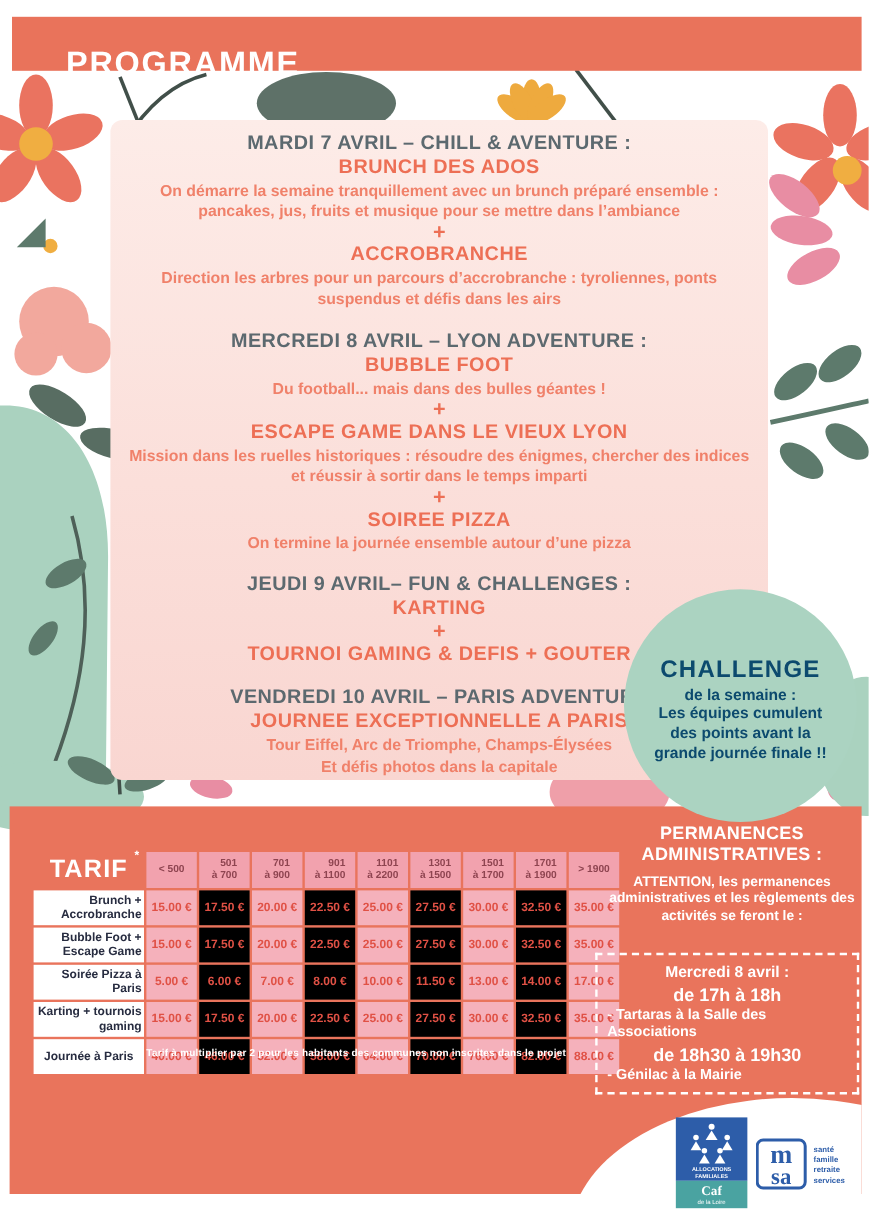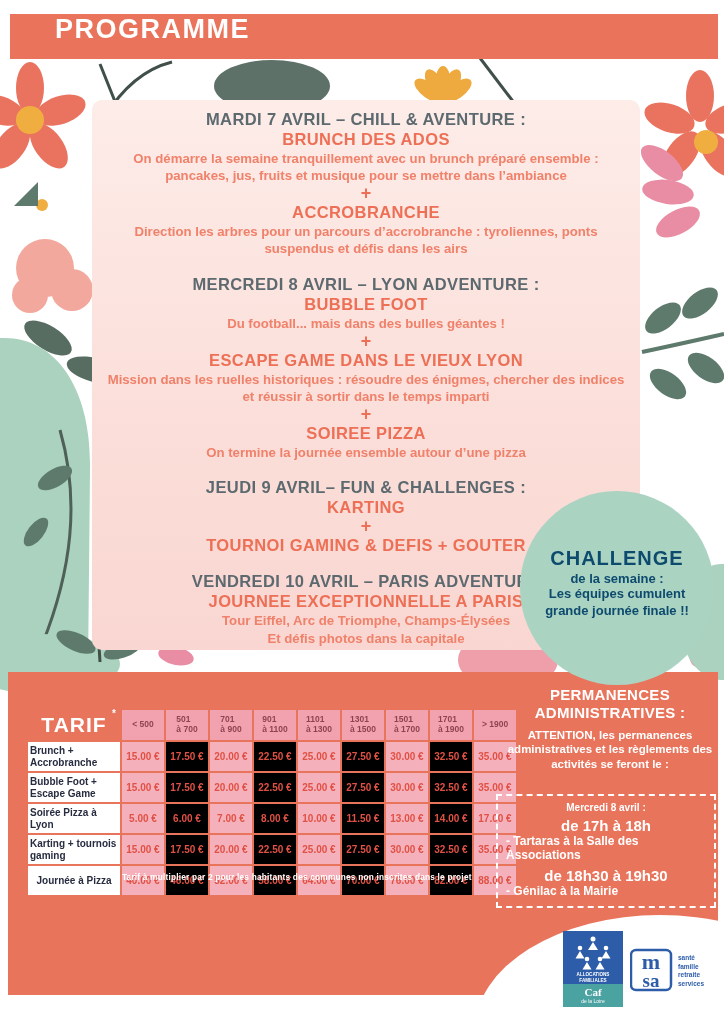--- a/index.html
+++ b/index.html
@@ -1,20 +1,20 @@
 <!DOCTYPE html>
 <html><head>
 <meta charset="utf-8">
 <style>
   html,body{margin:0;padding:0;background:#ffffff;font-family:"Liberation Sans",sans-serif;}
   .page{position:relative;width:724px;height:1024px;background:#ffffff;overflow:hidden;}
 
   
   .topband{position:absolute;left:10px;top:14px;width:708px;height:45px;background:#e9735b;}
-  .topband .title{padding:0 0 0 45px;font-size:27px;font-weight:900;letter-spacing:1.5px;color:#ffffff;}
+  .topband .title{padding:24px 0 0 45px;font-size:27px;font-weight:900;letter-spacing:1.5px;color:#ffffff;}
 
   
   .deco{position:absolute;left:0;top:0;z-index:0;}
 
   
   .panel{position:absolute;left:92px;top:100px;width:548px;height:550px;z-index:1;
          background:linear-gradient(180deg,#fdece8 0%,#fbdfda 55%,#f9d6d1 100%);
          border-radius:10px;text-align:center;overflow:hidden;}
   .panel-inner{padding:10px 12px 0 12px;}
   .day{margin-bottom:17px;}
@@ -30,42 +30,42 @@
   .challenge .ch-sub{font-size:13px;font-weight:800;margin-top:1px;}
   .challenge .ch-line{font-size:13px;font-weight:800;line-height:1.3;}
 
   
   .bottom{position:absolute;left:8px;top:672px;width:710px;height:323px;background:#e9745c;z-index:2;overflow:hidden;}
   .cutout{position:absolute;left:467px;top:243px;width:370px;height:230px;background:#ffffff;border-radius:50%;}
 
   
   .tarif-grid{position:absolute;left:20px;top:38px;display:grid;
               grid-template-columns:92px repeat(9,42px);gap:2px;}
-  .cell{display:flex;align-items:center;justify-content:center;text-align:left;}
+  .cell{display:flex;align-items:center;justify-content:center;text-align:right;}
   .hcell{background:#f2a2ae;color:#8e4450;font-size:8.5px;font-weight:800;min-height:30px;
          line-height:1.15;white-space:pre-line;}
   .hlabel{background:transparent;position:relative;}
   .tarif-word{font-size:21px;font-weight:900;color:#ffffff;letter-spacing:1px;}
   .tarif-star{position:absolute;right:4px;top:-2px;font-size:10px;color:#ffffff;font-weight:800;}
   .rlabel{background:#ffffff;color:#272c40;font-size:10px;font-weight:800;min-height:25px;
           padding:2px 2px;line-height:1.15;}
   .price{font-size:10px;font-weight:800;color:#e05145;min-height:25px;}
   .pc0{background:#f5b1bb;}
   .pc1{background:#000000;}
   .footnote{position:absolute;left:78px;top:200px;width:440px;font-size:8.3px;font-weight:700;
             color:#ffffff;letter-spacing:.2px;margin-left:30px;}
 
   
   .perm-header{position:absolute;left:488px;top:14px;width:228px;text-align:center;
                font-size:15px;font-weight:900;color:#ffffff;line-height:1.2;letter-spacing:.3px;}
   .perm-body{position:absolute;left:482px;top:56px;width:240px;text-align:center;
              font-size:11.5px;font-weight:700;color:#ffffff;line-height:1.25;}
   .perm-box{position:absolute;left:488px;top:122px;width:200px;border:2px dashed #ffffff;
             padding:6px 8px 8px 8px;text-align:center;color:#ffffff;}
-  .pb-date{font-size:10px;font-weight:900;margin-bottom:0;}
+  .pb-date{font-size:13px;font-weight:900;margin-bottom:0;}
   .pb-time{font-size:15px;font-weight:900;margin-top:4px;}
   .pb-loc{font-size:12px;font-weight:700;text-align:left;line-height:1.2;}
 
   
   .caf-logo{position:absolute;left:563px;top:931px;z-index:4;}
   .msa-logo{position:absolute;left:630px;top:947px;z-index:4;}
 </style>
 </head>
 <body>
 
@@ -203,38 +203,39 @@
         <div class="act-desc">Et défis photos dans la capitale</div>
       </div>
 
     </div>
   </div>
 
   <div class="challenge">
     <div class="ch-title">CHALLENGE</div>
     <div class="ch-sub">de la semaine :</div>
     <div class="ch-line">Les équipes cumulent</div>
+    <div class="ch-line">des points avant la</div>
     <div class="ch-line">grande journée finale !!</div>
   </div>
 
   <div class="bottom">
     <div class="tarif-grid">
         <div class="cell hlabel">
           <span class="tarif-word">TARIF</span>
           <span class="tarif-star">*</span>
         </div>
         <div class="cell hcell">&lt; 500</div>
         <div class="cell hcell">501
 à 700</div>
         <div class="cell hcell">701
 à 900</div>
         <div class="cell hcell">901
 à 1100</div>
         <div class="cell hcell">1101
-à 1300</div>
+à 2200</div>
         <div class="cell hcell">1301
 à 1500</div>
         <div class="cell hcell">1501
 à 1700</div>
         <div class="cell hcell">1701
 à 1900</div>
         <div class="cell hcell">&gt; 1900</div>
         <div class="cell rlabel">Brunch + Accrobranche</div>
         <div class="cell price pc0">15.00 €</div>
         <div class="cell price pc1">17.50 €</div>
@@ -248,41 +249,41 @@
         <div class="cell rlabel">Bubble Foot + Escape Game</div>
         <div class="cell price pc0">15.00 €</div>
         <div class="cell price pc1">17.50 €</div>
         <div class="cell price pc0">20.00 €</div>
         <div class="cell price pc1">22.50 €</div>
         <div class="cell price pc0">25.00 €</div>
         <div class="cell price pc1">27.50 €</div>
         <div class="cell price pc0">30.00 €</div>
         <div class="cell price pc1">32.50 €</div>
         <div class="cell price pc0">35.00 €</div>
-        <div class="cell rlabel">Soirée Pizza à Lyon</div>
+        <div class="cell rlabel">Soirée Pizza à Paris</div>
         <div class="cell price pc0">5.00 €</div>
         <div class="cell price pc1">6.00 €</div>
         <div class="cell price pc0">7.00 €</div>
         <div class="cell price pc1">8.00 €</div>
         <div class="cell price pc0">10.00 €</div>
         <div class="cell price pc1">11.50 €</div>
         <div class="cell price pc0">13.00 €</div>
         <div class="cell price pc1">14.00 €</div>
         <div class="cell price pc0">17.00 €</div>
         <div class="cell rlabel">Karting + tournois gaming</div>
         <div class="cell price pc0">15.00 €</div>
         <div class="cell price pc1">17.50 €</div>
         <div class="cell price pc0">20.00 €</div>
         <div class="cell price pc1">22.50 €</div>
         <div class="cell price pc0">25.00 €</div>
         <div class="cell price pc1">27.50 €</div>
         <div class="cell price pc0">30.00 €</div>
         <div class="cell price pc1">32.50 €</div>
         <div class="cell price pc0">35.00 €</div>
-        <div class="cell rlabel">Journée à Pizza</div>
+        <div class="cell rlabel">Journée à Paris</div>
         <div class="cell price pc0">40.00 €</div>
         <div class="cell price pc1">46.00 €</div>
         <div class="cell price pc0">52.00 €</div>
         <div class="cell price pc1">58.00 €</div>
         <div class="cell price pc0">64.00 €</div>
         <div class="cell price pc1">70.00 €</div>
         <div class="cell price pc0">76.00 €</div>
         <div class="cell price pc1">82.00 €</div>
         <div class="cell price pc0">88.00 €</div>
       </div>

